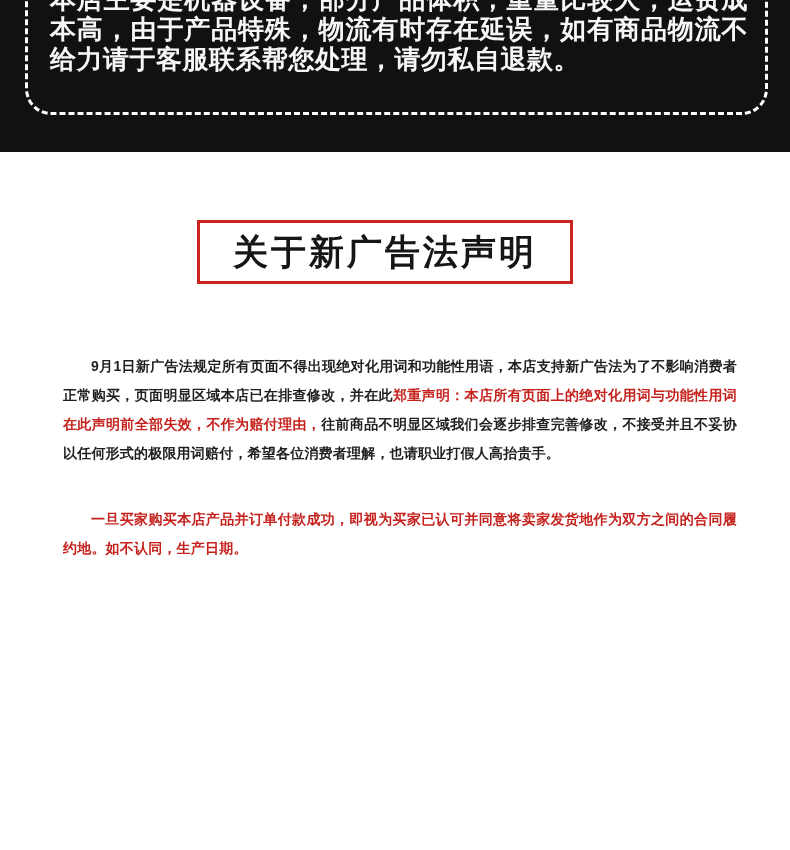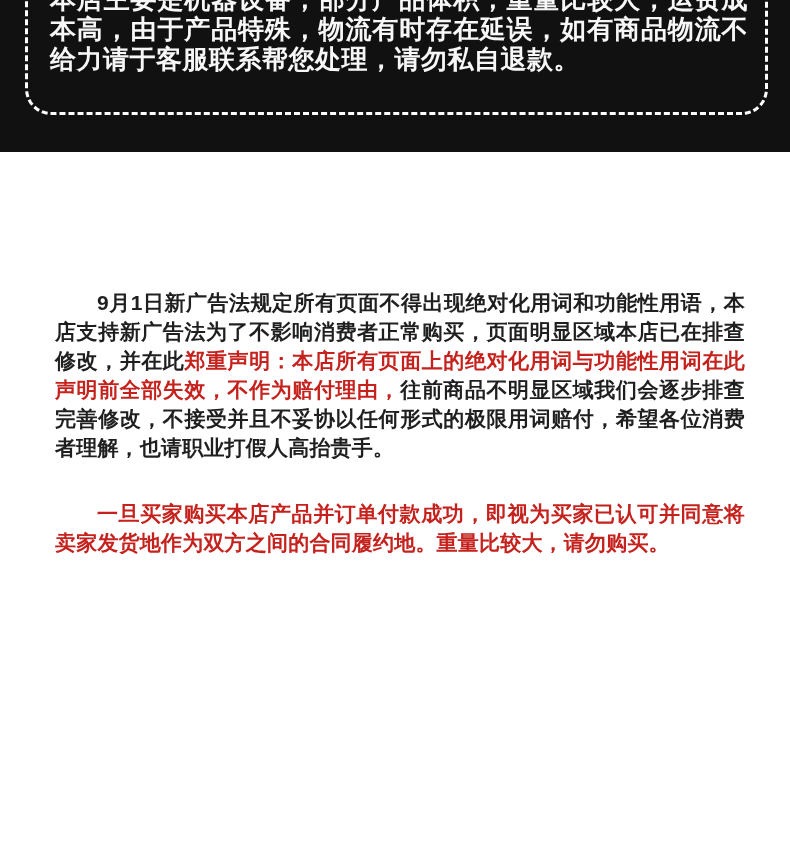--- a/index.html
+++ b/index.html
@@ -67,22 +67,22 @@
     font-weight: 700;
     letter-spacing: 3px;
     white-space: nowrap;
   }
   .paragraphs {
     position: relative;
     top: 68px;
     padding: 0 45px 0 55px;
   }
   .para {
-    margin: 0;
-    font-size: 21px;
+    margin: 8px;
+    font-size: 14px;
     line-height: 29px;
     color: #1f1f1f;
     font-weight: 600;
     text-align: justify;
     text-indent: 2em;
     letter-spacing: 0.2px;
   }
   .para.p1 { margin-top: 68px; }
   .para.p2 { margin-top: 40px; }
   .para.p3 { margin-top: 37px; }
@@ -97,20 +97,23 @@
 </style>
 </head>
 <body>
 
 <div class="banner">
   <div class="banner-border"></div>
   <p class="banner-text">本店主要是机器设备，部分产品体积，重量比较大，运费成本高，由于产品特殊，物流有时存在延误，如有商品物流不给力请于客服联系帮您处理，请勿私自退款。</p>
 </div>
 
 <div class="content">
+  <div class="title-box">
+    <span class="title">关于新广告法声明</span>
+  </div>
 
   <div class="paragraphs">
     <p class="para p1"><span>9月1日新广告法规定所有页面不得出现绝对化用词和功能性用语，本店支持新广告法为了不影响消费者正常购买，页面明显区域本店已在排查修改，并在此</span><span class="red">郑重声明：本店所有页面上的绝对化用词与功能性用词在此声明前全部失效，不作为赔付理由，</span><span>往前商品不明显区域我们会逐步排查完善修改，不接受并且不妥协以任何形式的极限用词赔付，希望各位消费者理解，也请职业打假人高抬贵手。</span></p>
 
 
-    <p class="para p3">一旦买家购买本店产品并订单付款成功，即视为买家已认可并同意将卖家发货地作为双方之间的合同履约地。重量比较大，请勿购买。</p>
+    <p class="para p3">一旦买家购买本店产品并订单付款成功，即视为买家已认可并同意将卖家发货地作为双方之间的合同履约地。如不认同，生产日期。</p>
   </div>
 </div>
 
 </body></html>

